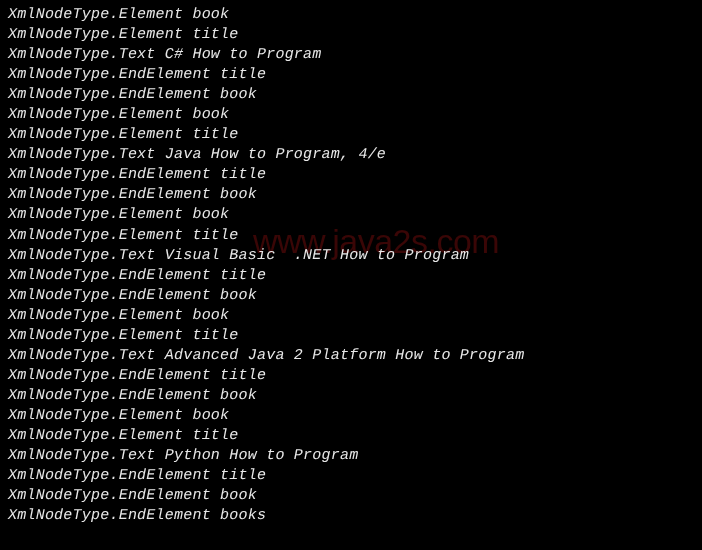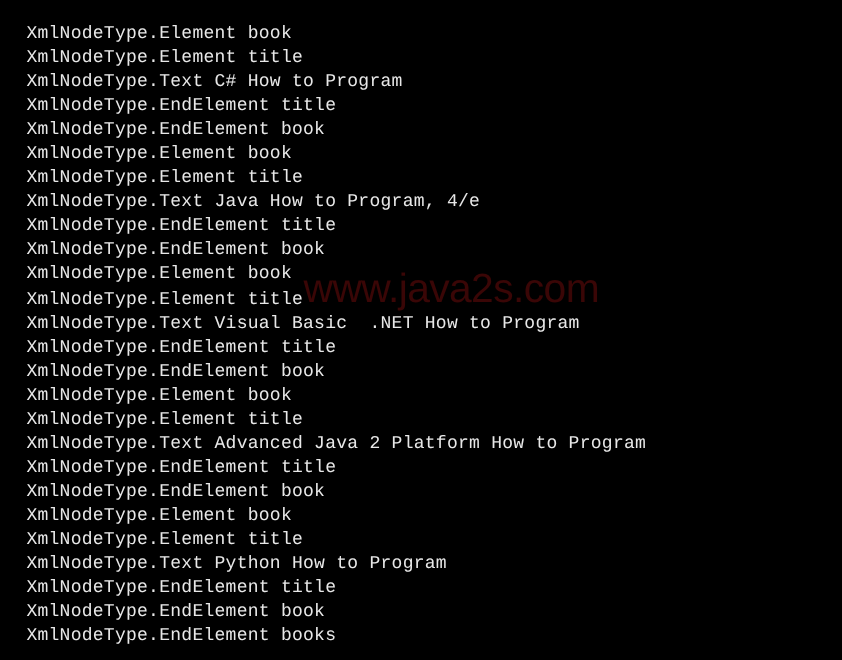--- a/index.html
+++ b/index.html
@@ -28,21 +28,22 @@
     white-space: pre;
     pointer-events: none;
     z-index: 1;
   }
   #console-output {
     position: absolute;
     left: 0;
     top: 0;
     z-index: 2;
     padding: 5px 0 0 8px;
-    margin: 14px;
+    margin: 0;
+    font-style: italic;
   }
   .console-line {
     font-family: "Liberation Mono", "DejaVu Sans Mono", monospace;
     font-size: 15px;
     line-height: 20.05px;
     height: 20.05px;
     color: #e8e8e8;
     white-space: pre;
     letter-spacing: 0.22px;
     -webkit-font-smoothing: none;

